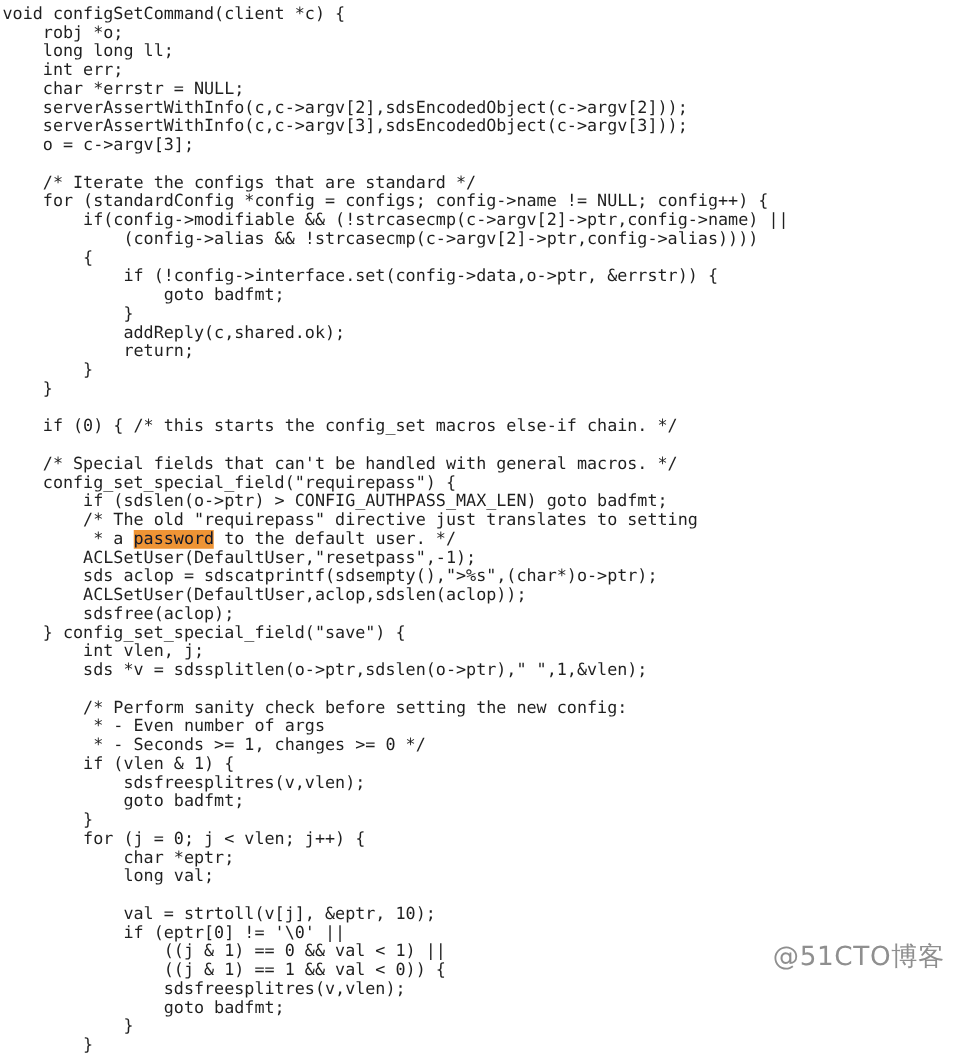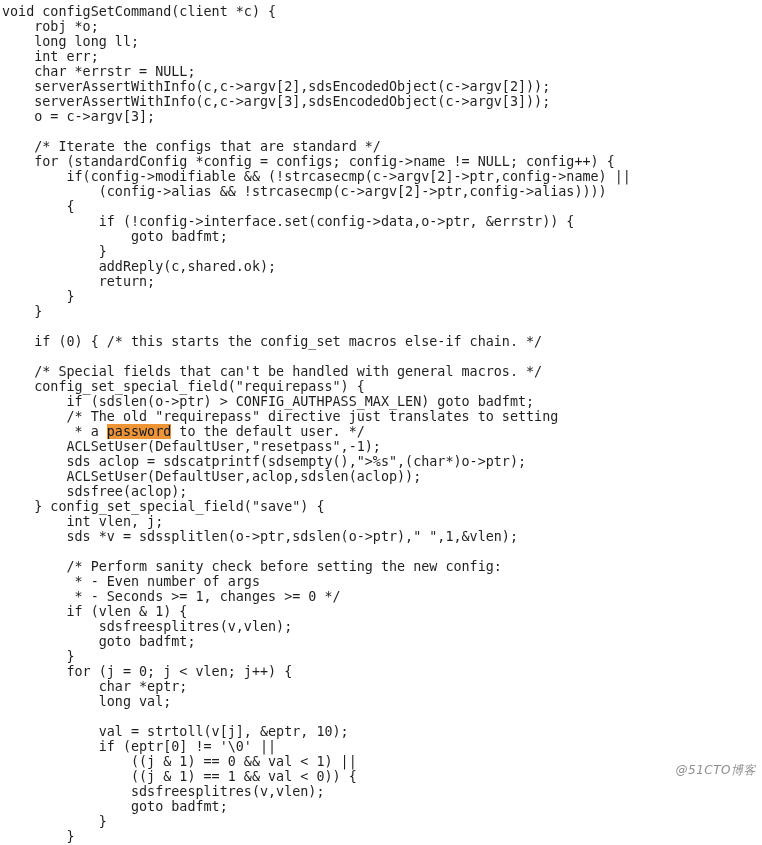--- a/index.html
+++ b/index.html
@@ -27,24 +27,23 @@
   }
   .hl {
     
     color: #0f172a;
   }
   .watermark {
     position: absolute;
     right: 6px;
     bottom: 7px;
     font-family: "DejaVu Sans", sans-serif;
-    font-size: 12px;
+    font-size: 21px;
     letter-spacing: 0.5px;
     text-shadow: 1px 1px 0 #ffffff;
-    font-style: italic;
   }
 </style>
 </head>
 <body>
 
 <div class="screen" style="background: rgb(255, 255, 255);">
   <pre class="code" style="color: rgb(31, 31, 31);"><div class="code-line">void configSetCommand(client *c) {</div><div class="code-line">    robj *o;</div><div class="code-line">    long long ll;</div><div class="code-line">    int err;</div><div class="code-line">    char *errstr = NULL;</div><div class="code-line">    serverAssertWithInfo(c,c-&gt;argv[2],sdsEncodedObject(c-&gt;argv[2]));</div><div class="code-line">    serverAssertWithInfo(c,c-&gt;argv[3],sdsEncodedObject(c-&gt;argv[3]));</div><div class="code-line">    o = c-&gt;argv[3];</div><div class="code-line"></div><div class="code-line">    /* Iterate the configs that are standard */</div><div class="code-line">    for (standardConfig *config = configs; config-&gt;name != NULL; config++) {</div><div class="code-line">        if(config-&gt;modifiable &amp;&amp; (!strcasecmp(c-&gt;argv[2]-&gt;ptr,config-&gt;name) ||</div><div class="code-line">            (config-&gt;alias &amp;&amp; !strcasecmp(c-&gt;argv[2]-&gt;ptr,config-&gt;alias))))</div><div class="code-line">        {</div><div class="code-line">            if (!config-&gt;interface.set(config-&gt;data,o-&gt;ptr, &amp;errstr)) {</div><div class="code-line">                goto badfmt;</div><div class="code-line">            }</div><div class="code-line">            addReply(c,shared.ok);</div><div class="code-line">            return;</div><div class="code-line">        }</div><div class="code-line">    }</div><div class="code-line"></div><div class="code-line">    if (0) { /* this starts the config_set macros else-if chain. */</div><div class="code-line"></div><div class="code-line">    /* Special fields that can't be handled with general macros. */</div><div class="code-line">    config_set_special_field("requirepass") {</div><div class="code-line">        if (sdslen(o-&gt;ptr) &gt; CONFIG_AUTHPASS_MAX_LEN) goto badfmt;</div><div class="code-line">        /* The old "requirepass" directive just translates to setting</div><div class="code-line">         * a <span class="hl" style="background: rgb(238, 148, 53);">password</span> to the default user. */</div><div class="code-line">        ACLSetUser(DefaultUser,"resetpass",-1);</div><div class="code-line">        sds aclop = sdscatprintf(sdsempty(),"&gt;%s",(char*)o-&gt;ptr);</div><div class="code-line">        ACLSetUser(DefaultUser,aclop,sdslen(aclop));</div><div class="code-line">        sdsfree(aclop);</div><div class="code-line">    } config_set_special_field("save") {</div><div class="code-line">        int vlen, j;</div><div class="code-line">        sds *v = sdssplitlen(o-&gt;ptr,sdslen(o-&gt;ptr)," ",1,&amp;vlen);</div><div class="code-line"></div><div class="code-line">        /* Perform sanity check before setting the new config:</div><div class="code-line">         * - Even number of args</div><div class="code-line">         * - Seconds &gt;= 1, changes &gt;= 0 */</div><div class="code-line">        if (vlen &amp; 1) {</div><div class="code-line">            sdsfreesplitres(v,vlen);</div><div class="code-line">            goto badfmt;</div><div class="code-line">        }</div><div class="code-line">        for (j = 0; j &lt; vlen; j++) {</div><div class="code-line">            char *eptr;</div><div class="code-line">            long val;</div><div class="code-line"></div><div class="code-line">            val = strtoll(v[j], &amp;eptr, 10);</div><div class="code-line">            if (eptr[0] != '\0' ||</div><div class="code-line">                ((j &amp; 1) == 0 &amp;&amp; val &lt; 1) ||</div><div class="code-line">                ((j &amp; 1) == 1 &amp;&amp; val &lt; 0)) {</div><div class="code-line">                sdsfreesplitres(v,vlen);</div><div class="code-line">                goto badfmt;</div><div class="code-line">            }</div><div class="code-line">        }</div></pre>
   <div class="watermark" style="color: rgb(143, 143, 143);">@51CTO博客</div>
 </div>
 

